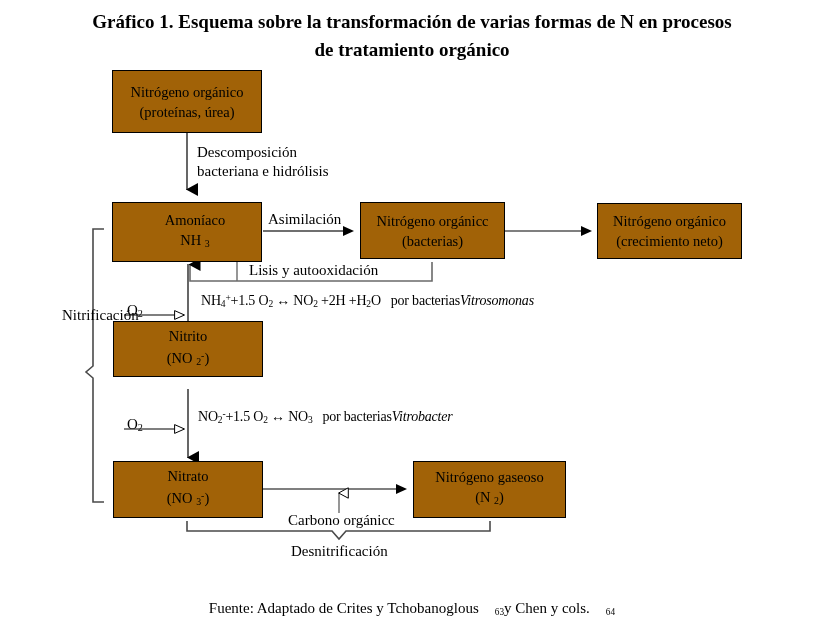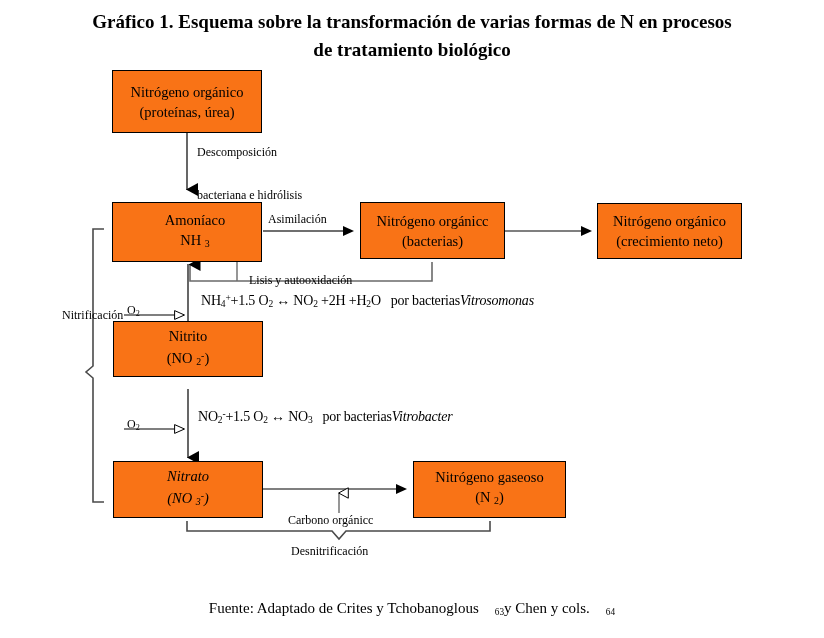--- a/index.html
+++ b/index.html
@@ -10,28 +10,28 @@
   }
   #canvas{position:absolute;left:0;top:0;width:744px;height:638px;}
 
   .title{
     position:absolute;left:22px;top:8px;width:780px;
     text-align:center;font-weight:bold;font-size:19px;line-height:28px;
     font-family:"Liberation Serif", serif;
   }
 
   .box{
-    position:absolute;border:1.3px solid #000;background:#f97316;
+    position:absolute;border:1.3px solid #000;background:#a16207;
     display:flex;flex-direction:column;align-items:center;justify-content:center;
     font-size:14.5px;line-height:20px;text-align:center;box-sizing:border-box;
   }
   .box .l2{display:block;}
 
   .lbl{
-    position:absolute;font-size:12px;line-height:19px;
+    position:absolute;font-size:15px;line-height:19px;
     white-space:nowrap;
   }
   .lbl.it{text-align:center;}
   .eq{
     position:absolute;font-size:14px;white-space:nowrap;letter-spacing:-0.2px;
   }
   .eq i{font-style:italic;}
   sub{font-size:0.68em;vertical-align:-0.22em;}
   sup{font-size:0.68em;vertical-align:0.42em;}
 
@@ -43,21 +43,21 @@
 
   svg.lines{position:absolute;left:0;top:0;width:824px;height:638px;pointer-events:none;}
 </style>
 </head>
 <body>
 
 <div id="canvas">
 
   <div class="title">
     <span>Gráfico 1. Esquema sobre la transformación de varias formas de N en procesos</span><br>
-    <span>de tratamiento biológico</span>
+    <span>de tratamiento orgánico</span>
   </div>
 
   <svg class="lines" viewBox="0 0 824 638">
     <defs>
       <marker id="arrFill" markerWidth="12" markerHeight="12" refX="9" refY="5" orient="auto" markerUnits="userSpaceOnUse">
         <path d="M0,0 L11,5 L0,10 z" fill="#000"></path>
       </marker>
       <marker id="arrFillDown" markerWidth="14" markerHeight="13" refX="7" refY="11" orient="auto" markerUnits="userSpaceOnUse">
         <path d="M0,0 L13,0 L6.5,12 z" fill="#000"></path>
       </marker>
@@ -141,36 +141,36 @@
   <div class="box" style="left:597px;top:203px;width:145px;height:56px;">
     <span class="l1">Nitrógeno orgánico</span>
     <span class="l2">(crecimiento neto)</span>
   </div>
 
   <div class="box" style="left:113px;top:321px;width:150px;height:56px;">
     <span class="l1">Nitrito</span>
     <span class="l2">(NO&nbsp;<sub>2</sub><sup>-</sup>)</span>
   </div>
 
-  <div class="box" style="left:113px;top:461px;width:150px;height:57px;font-style:italic;">
+  <div class="box" style="left:113px;top:461px;width:150px;height:57px;">
     <span class="l1">Nitrato</span>
     <span class="l2">(NO&nbsp;<sub>3</sub><sup>-</sup>)</span>
   </div>
 
   <div class="box" style="left:413px;top:461px;width:153px;height:57px;">
     <span class="l1">Nitrógeno gaseoso</span>
     <span class="l2">(N&nbsp;<sub>2</sub>)</span>
   </div>
 
   <div class="lbl" style="left:197px;top:143px;">Descomposición</div>
-  <div class="lbl" style="left:197px;top:162px;margin-top:24px;">bacteriana e hidrólisis</div>
+  <div class="lbl" style="left:197px;top:162px;">bacteriana e hidrólisis</div>
 
   <div class="lbl" style="left:268px;top:210px;">Asimilación</div>
 
-  <div class="lbl" style="left:249px;top:271px;">Lisis y autooxidación</div>
+  <div class="lbl" style="left:249px;top:261px;">Lisis y autooxidación</div>
 
   <div class="lbl" style="left:127px;top:301px;">O<sub>2</sub></div>
   <div class="lbl" style="left:127px;top:415px;">O<sub>2</sub></div>
 
   <div class="lbl it" style="left:62px;top:306px;">Nitrificación</div>
 
   <div class="lbl it" style="left:291px;top:542px;">Desnitrificación</div>
 
   <div class="lbl" style="left:288px;top:511px;">Carbono orgánicc</div>
 

